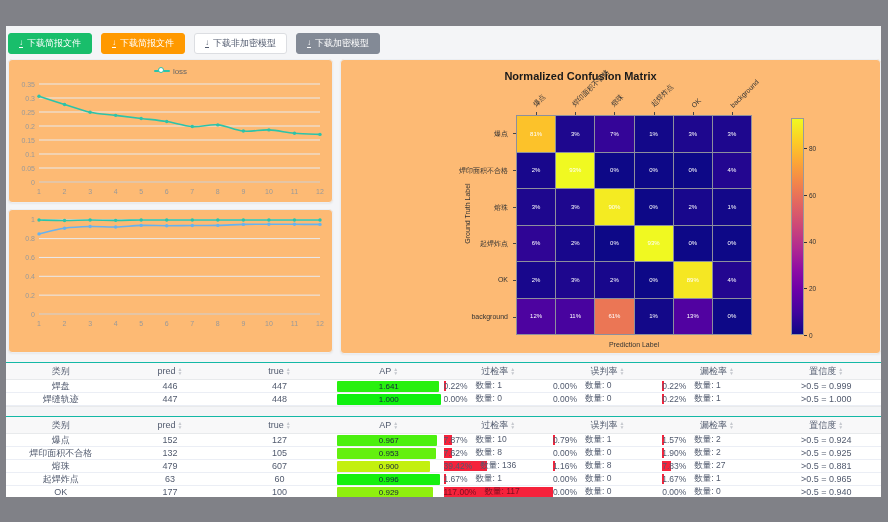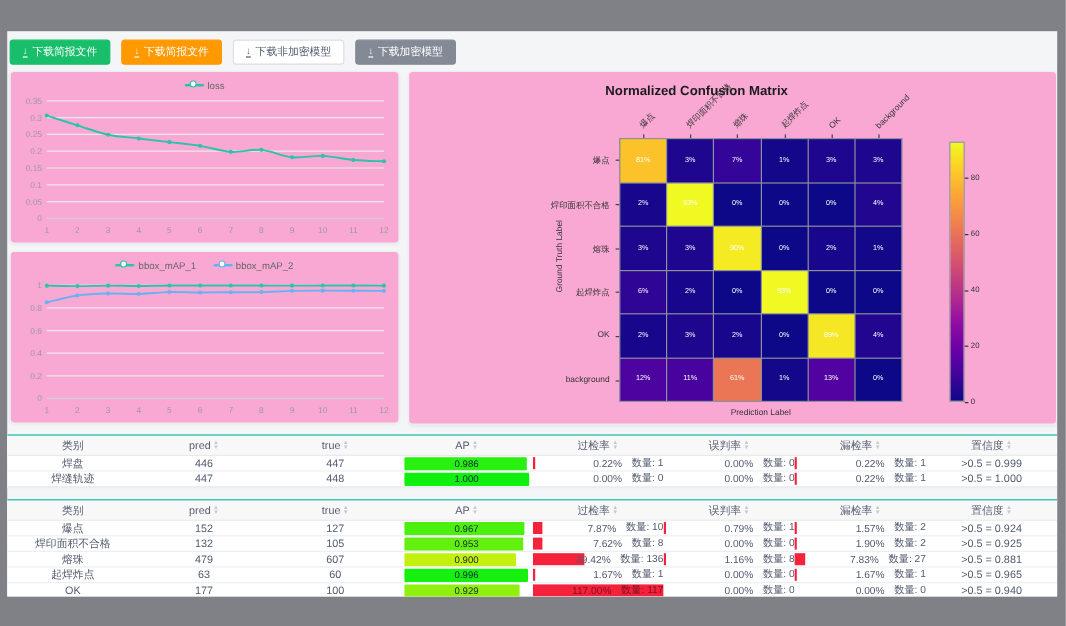--- a/index.html
+++ b/index.html
@@ -11,21 +11,21 @@
   
   .toolbar { position:absolute; left:2px; top:7px; display:flex; gap:9px; }
   .btn { display:inline-flex; align-items:center; gap:4px; height:21px; padding:0 10px; border-radius:3px; font-size:9px; border:1px solid transparent; cursor:pointer; white-space:nowrap; }
   .btn .dl-icon { font-size:8px; line-height:8px; border-bottom:1px solid currentColor; padding-bottom:0px; }
   .btn.green  { background:#19be6b; color:#fff; border-color:#19be6b; }
   .btn.orange { background:#ff9900; color:#fff; border-color:#ff9900; }
   .btn.white  { background:#fff; color:#515a6e; border-color:#dcdee2; }
   .btn.gray   { background:#838a96; color:#fff; border-color:#838a96; }
 
   
-  .card { position:absolute; background:#f9a8d4; border:1px solid #ebeef2; border-radius:4px; box-shadow:0 1px 2px rgba(0,0,0,.05); }
+  .card { position:absolute; background:#fdba74; border:1px solid #ebeef2; border-radius:4px; box-shadow:0 1px 2px rgba(0,0,0,.05); }
   .loss-card { left:2px; top:33px; width:325px; height:144px; }
   .map-card  { left:2px; top:183px; width:325px; height:144px; }
   .matrix-card { left:334px; top:33px; width:541px; height:295px; }
 
   .legend { height:18px; display:flex; justify-content:center; align-items:center; gap:14px; padding-top:4px; }
   .legend-item { display:flex; align-items:center; gap:3px; font-size:8px; color:#666; }
   .legend-mark { position:relative; width:16px; height:8px; }
   .legend-mark .line { position:absolute; left:0; right:0; top:3px; height:2px; border-radius:1px; }
   .legend-mark .ring { position:absolute; left:4px; top:0; width:6px; height:6px; border-radius:50%; border:1.5px solid; background:#fff; }
   .chart-svg { display:block; }
@@ -51,21 +51,21 @@
   .trow { display:grid; grid-template-columns:repeat(8,12.5%); align-items:stretch; }
   .thead { background:#f8f8f9; border-top:1px solid #14b8a6; border-bottom:1px solid #e8eaec; height:18px; }
   .th { display:flex; align-items:center; justify-content:center; font-size:9px; color:#515a6e; gap:2px; }
   .caret { display:flex; flex-direction:column; line-height:4px; font-size:5px; color:#c5c8ce; }
   .trow.body { height:13px; border-bottom:1px solid #ebeef5; }
   .td { position:relative; display:flex; align-items:center; justify-content:center; font-size:9px; color:#515a6e; overflow:hidden; }
   .ap-track { position:relative; width:calc(100% - 6px); height:11px; }
   .ap-bar { position:absolute; left:0; top:0; bottom:0; border-radius:1px; }
   .ap-val { position:absolute; inset:0; display:flex; align-items:center; justify-content:center; font-size:8px; color:#17233d; }
   .red-bar { position:absolute; left:0; top:1px; bottom:1px; background:#f5223b; }
-  .pct-wrap { position:relative; z-index:1; display:flex; align-items:center; justify-content:flex-end; gap:8px; width:100%; font-size:8.5px; }
+  .pct-wrap { position:relative; z-index:1; display:flex; align-items:center; justify-content:flex-start; gap:8px; width:100%; font-size:8.5px; }
   .pct-wrap.hot { color:#7a1020; }
 </style>
 </head>
 <body>
 
 <div class="frame">
   <div class="content">
 
     <div class="toolbar">
       <button class="btn green">
@@ -134,36 +134,20 @@
           <circle cx="157.72727272727275" cy="43.519999999999996" r="1.7" fill="#2cc3a9"></circle>
           <circle cx="183.27272727272728" cy="48.56" r="1.7" fill="#2cc3a9"></circle>
           <circle cx="208.8181818181818" cy="46.88" r="1.7" fill="#2cc3a9"></circle>
           <circle cx="234.36363636363637" cy="53.04" r="1.7" fill="#2cc3a9"></circle>
           <circle cx="259.9090909090909" cy="51.919999999999995" r="1.7" fill="#2cc3a9"></circle>
           <circle cx="285.4545454545455" cy="55.28" r="1.7" fill="#2cc3a9"></circle>
           <circle cx="311" cy="56.39999999999999" r="1.7" fill="#2cc3a9"></circle>
         </svg>
       </div>
     <div class="card map-card" id="map-card">
-        <div class="legend">
-          <span class="legend-item">
-            <span class="legend-mark">
-              <span class="line" style="background: rgb(44, 195, 169);"></span>
-              <span class="ring" style="border-color: rgb(44, 195, 169);"></span>
-            </span>
-            <span>bbox_mAP_1</span>
-          </span>
-          <span class="legend-item">
-            <span class="legend-mark">
-              <span class="line" style="background: rgb(102, 179, 240);"></span>
-              <span class="ring" style="border-color: rgb(102, 179, 240);"></span>
-            </span>
-            <span>bbox_mAP_2</span>
-          </span>
-        </div>
         <svg viewBox="0 0 323 122" width="323" height="122" class="chart-svg">
           <line x1="30" x2="311" y1="104" y2="104" stroke="#ccd0d6" stroke-width="1"></line>
           <text x="26" y="106.5" text-anchor="end" font-size="7" fill="#999">0</text>
           <line x1="30" x2="311" y1="85.15384615384616" y2="85.15384615384616" stroke="#e8eaee" stroke-width="1"></line>
           <text x="26" y="87.65384615384616" text-anchor="end" font-size="7" fill="#999">0.2</text>
           <line x1="30" x2="311" y1="66.30769230769232" y2="66.30769230769232" stroke="#e8eaee" stroke-width="1"></line>
           <text x="26" y="68.80769230769232" text-anchor="end" font-size="7" fill="#999">0.4</text>
           <line x1="30" x2="311" y1="47.46153846153847" y2="47.46153846153847" stroke="#e8eaee" stroke-width="1"></line>
           <text x="26" y="49.96153846153847" text-anchor="end" font-size="7" fill="#999">0.6</text>
           <line x1="30" x2="311" y1="28.61538461538461" y2="28.61538461538461" stroke="#e8eaee" stroke-width="1"></line>
@@ -346,21 +330,21 @@
               </span>
             </div>
           </div>
           <div class="trow body">
             <div class="td">焊盘</div>
             <div class="td">446</div>
             <div class="td">447</div>
             <div class="td">
               <div class="ap-track">
                 <div class="ap-bar" style="width: 98.6%; background: rgb(40, 240, 15);"></div>
-                <span class="ap-val">0.986</span>
+                <span class="ap-val">1.641</span>
               </div>
             </div>
             <div class="td">
               <div class="red-bar" style="width: min(100%, 0.22%); min-width: 2px;"></div>
               <div class="pct-wrap">
                 <span>0.22%</span>
                 <span>数量: 1</span>
               </div>
             </div>
             <div class="td">

